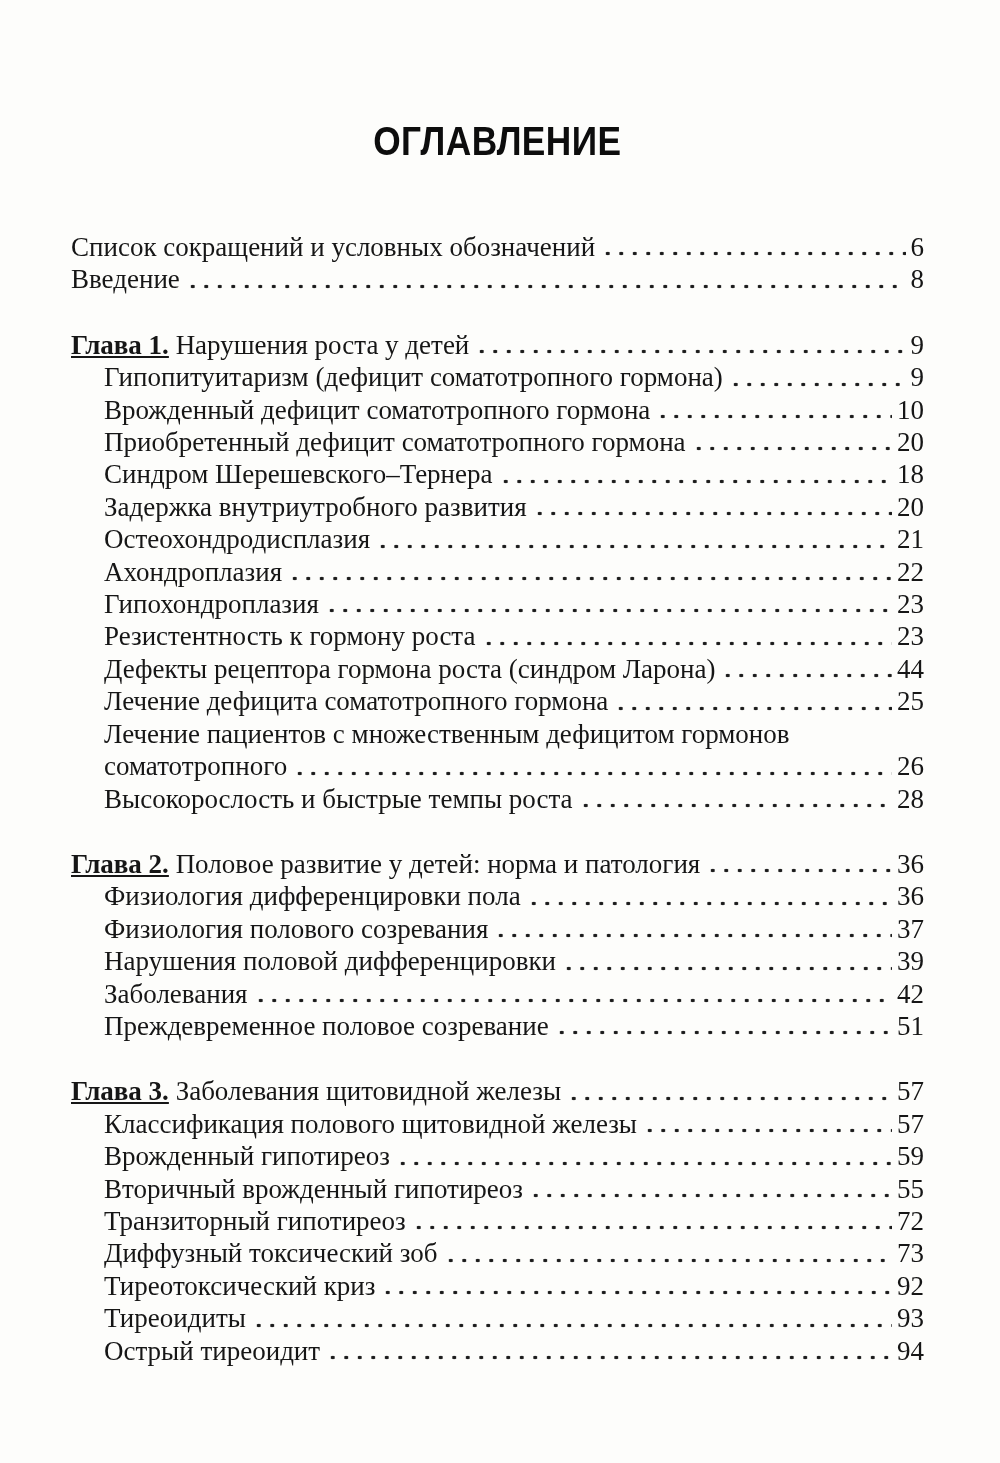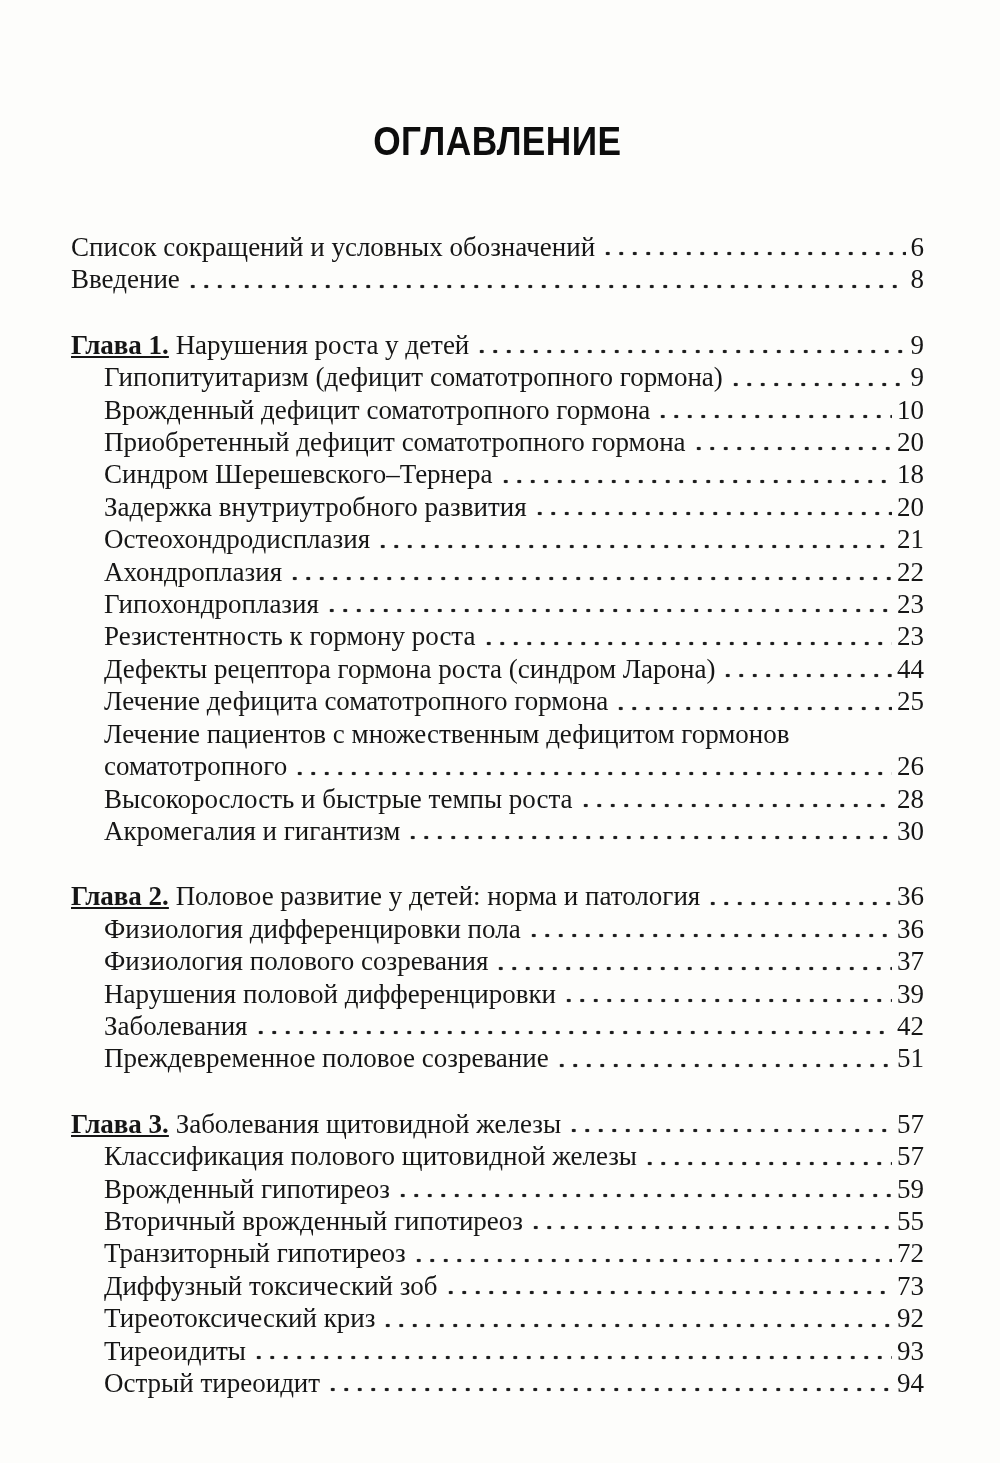--- a/index.html
+++ b/index.html
@@ -145,25 +145,20 @@
         <div class="toc-row indent">
           <span class="entry-text">соматотропного</span>
           <span class="leader"></span>
           <span class="page-num">26</span>
         </div>
         <div class="toc-row indent">
           <span class="entry-text">Высокорослость и быстрые темпы роста</span>
           <span class="leader"></span>
           <span class="page-num">28</span>
         </div>
-        <div class="toc-row indent">
-          <span class="entry-text">Акромегалия и гигантизм</span>
-          <span class="leader"></span>
-          <span class="page-num">30</span>
-        </div>
       </div>
       <div class="toc-group">
         <div class="toc-row">
           <span class="entry-text"><b>Глава 2.</b> Половое развитие у детей: норма и патология</span>
           <span class="leader"></span>
           <span class="page-num">36</span>
         </div>
         <div class="toc-row indent">
           <span class="entry-text">Физиология дифференцировки пола</span>
           <span class="leader"></span>

